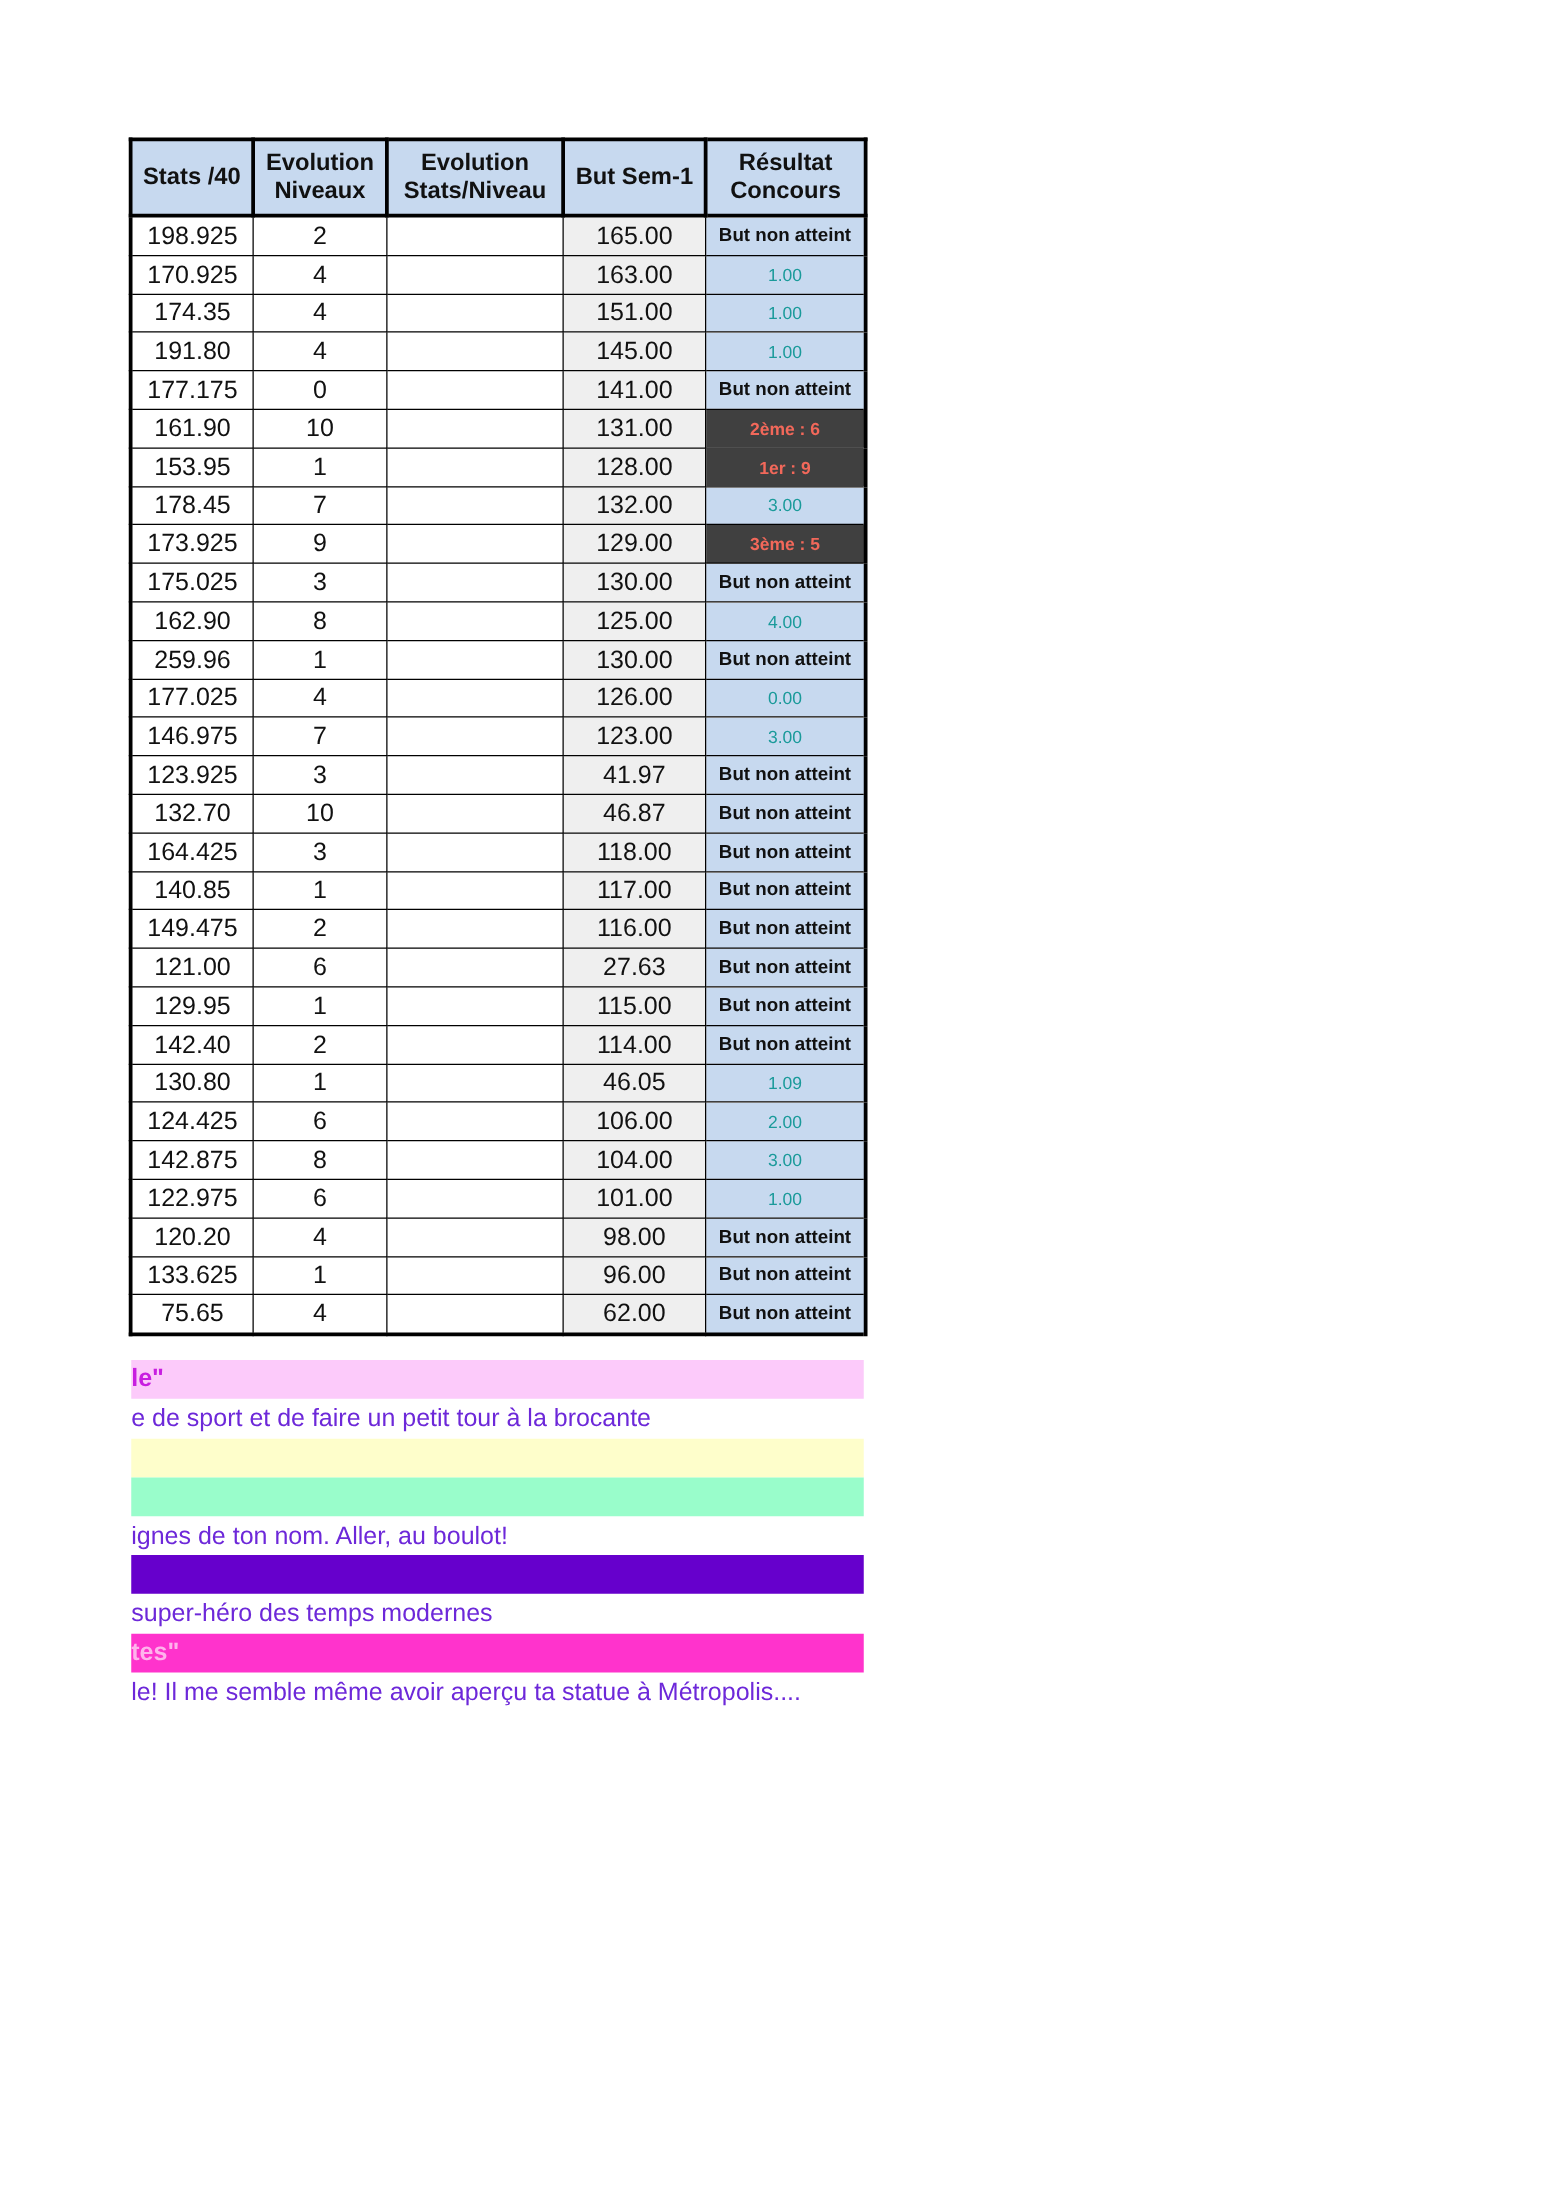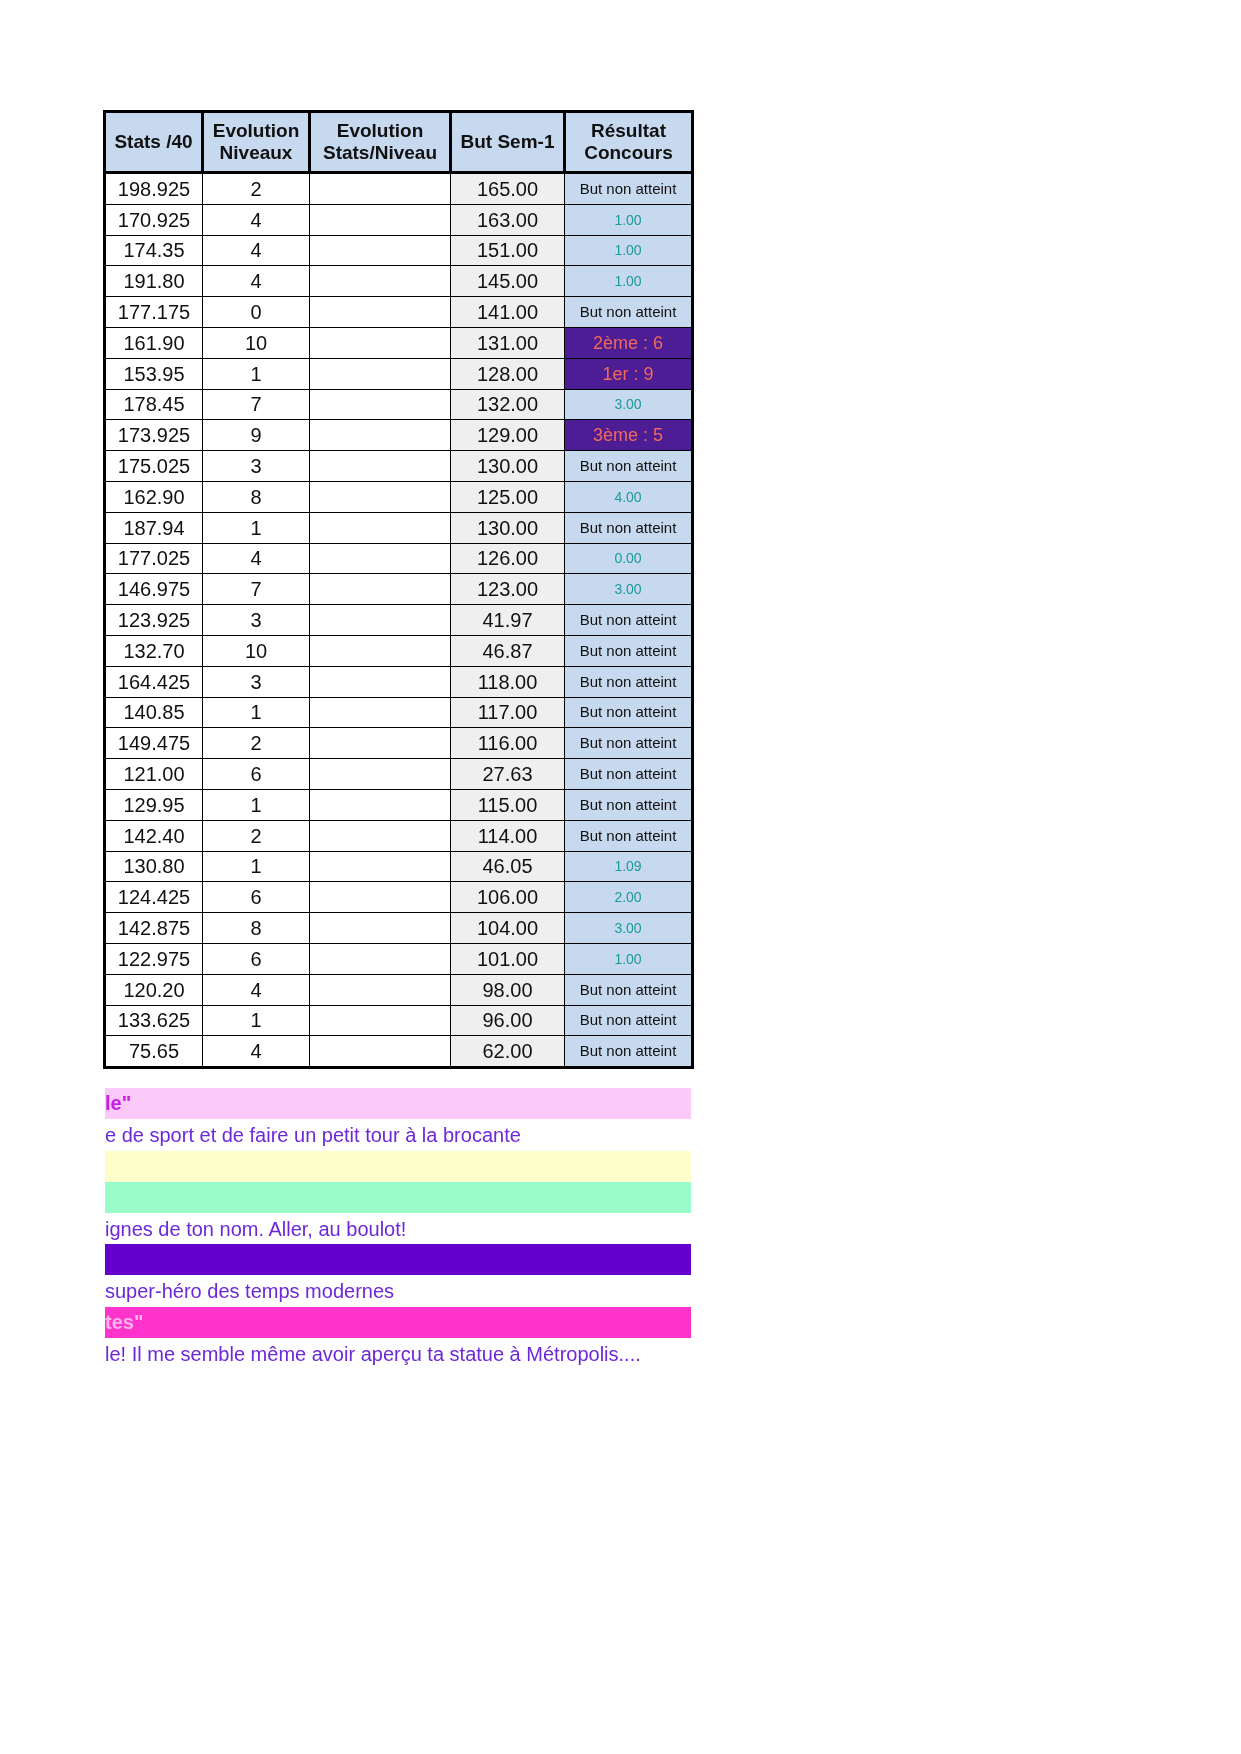--- a/index.html
+++ b/index.html
@@ -8,23 +8,23 @@
   .sheet { position:absolute; left:103px; top:110px; width:640px; }
   table.grid { border-collapse:collapse; table-layout:fixed; width:588px; border:3px solid #000; }
   table.grid col.c1 { width:98px; } table.grid col.c2 { width:107px; }
   table.grid col.c3 { width:141px; } table.grid col.c4 { width:114px; }
   table.grid col.c5 { width:128px; }
   th { background:#c7d9ef; border:3px solid #000; height:58px; padding:0;
        font-weight:bold; font-size:19px; line-height:22px; text-align:center; color:#111; }
   td { border:1.5px solid #000; height:29.8px; padding:0; text-align:center;
        font-size:20px; line-height:20px; white-space:nowrap; overflow:hidden; }
   td.c4 { background:#efefef; font-weight:normal; border-left:1.5px solid #000; }
-  td.c5 { background:#c7d9ef; font-size:15px; border-right:3px solid #000; }
+  td.c5 { background:#c7d9ef; font-size:15px; border-right:3px solid #000;font-weight:bold; }
   td.c5.score { color:#1a9a9a; font-weight:normal; font-size:14px; }
-  td.c5.rank { background:#4c1d95; color:#f2685a; font-size:18px; }
+  td.c5.rank { background:#404040; color:#f2685a; font-size:14px; }
   td.c5.fail { color:#111; }
   .bands { position:absolute; left:105px; top:1088px; width:586px; }
   .band { height:31px; position:relative; overflow:hidden; }
   .band span { position:absolute; left:0; top:4px; font-size:20px; font-weight:bold; }
   .textrow { height:31.5px; position:relative; overflow:hidden; }
   .textrow span { position:absolute; left:0; top:5px; font-size:20px; white-space:nowrap; color:#6d28d9; }
 </style>
 </head>
 <body>
 
@@ -118,21 +118,21 @@
           <td class="c5 fail">But non atteint</td>
         </tr>
         <tr>
           <td class="c1">162.90</td>
           <td class="c2">8</td>
           <td class="c3"></td>
           <td class="c4">125.00</td>
           <td class="c5 score">4.00</td>
         </tr>
         <tr>
-          <td class="c1">187.94</td>
+          <td class="c1">259.96</td>
           <td class="c2">1</td>
           <td class="c3"></td>
           <td class="c4">130.00</td>
           <td class="c5 fail">But non atteint</td>
         </tr>
         <tr>
           <td class="c1">177.025</td>
           <td class="c2">4</td>
           <td class="c3"></td>
           <td class="c4">126.00</td>

